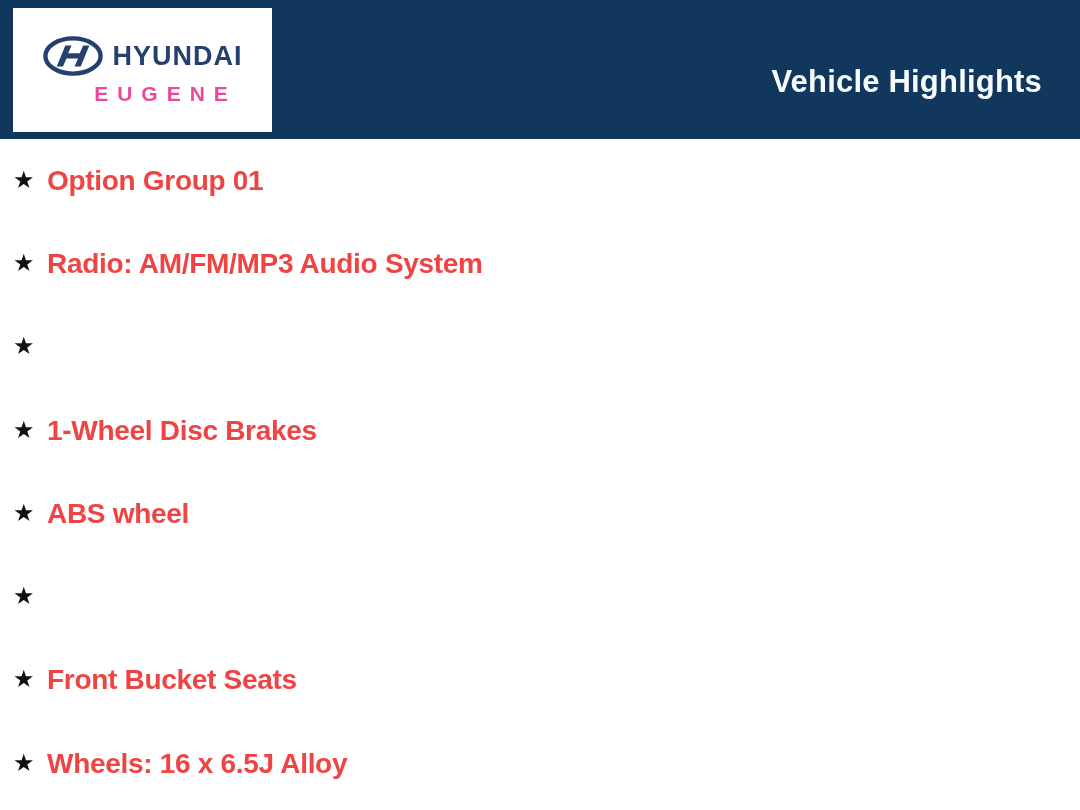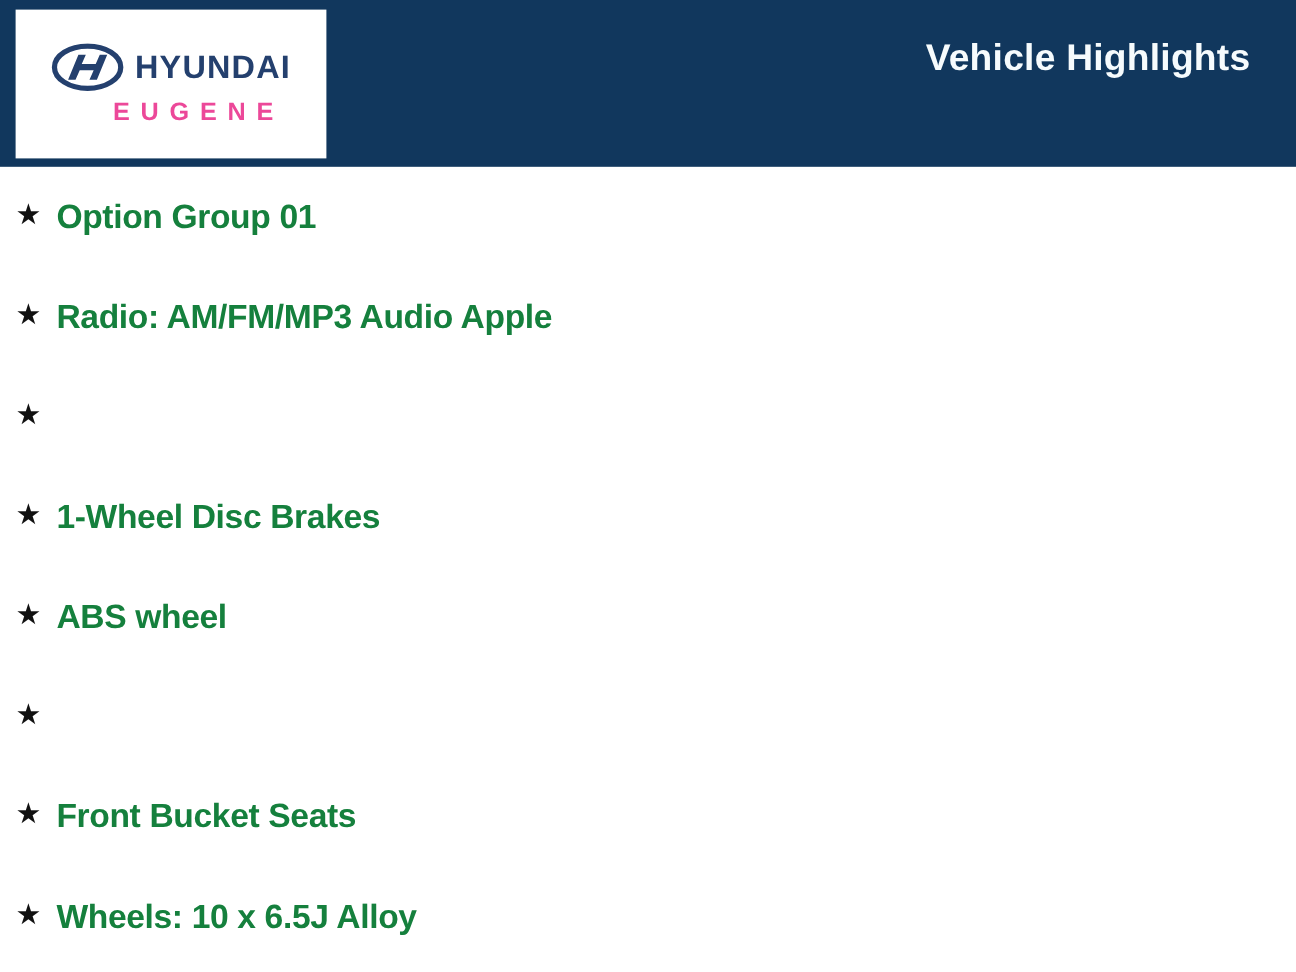--- a/index.html
+++ b/index.html
@@ -55,21 +55,21 @@
     color: #ec4899;
     font-size: 21px;
     font-weight: bold;
     letter-spacing: 9px;
     line-height: 1;
     margin-top: 7px;
     margin-left: 46px; 
   }
   .header-title {
     position: absolute;
-    top: 30px;
+    top: 64px;
     right: 38px;
     margin: 0;
     color: #f6fbfd;
     font-size: 31px;
     font-weight: bold;
     letter-spacing: 0.2px;
   }
   
   .features {
     position: relative;
@@ -84,21 +84,21 @@
   }
   .star-icon {
     width: 34px;
     flex: 0 0 auto;
     color: #111111;
     font-size: 24px;
     line-height: 1;
     transform: translateY(-1px);
   }
   .feature-label {
-    color: #15803d;
+    color: #ef4444;
     font-size: 28px;
     font-weight: bold;
     letter-spacing: -0.3px;
   }
 </style>
 </head>
 <body>
 
 <div class="page">
 
@@ -118,21 +118,21 @@
 
   <div class="features">
 
     <div class="feature-row">
       <span class="star-icon">★</span>
       <span class="feature-label">Option Group 01</span>
     </div>
 
     <div class="feature-row">
       <span class="star-icon">★</span>
-      <span class="feature-label">Radio: AM/FM/MP3 Audio Apple</span>
+      <span class="feature-label">Radio: AM/FM/MP3 Audio System</span>
     </div>
 
     <div class="feature-row">
       <span class="star-icon">★</span>
     </div>
 
     <div class="feature-row">
       <span class="star-icon">★</span>
       <span class="feature-label">1-Wheel Disc Brakes</span>
     </div>
@@ -146,17 +146,17 @@
       <span class="star-icon">★</span>
     </div>
 
     <div class="feature-row">
       <span class="star-icon">★</span>
       <span class="feature-label">Front Bucket Seats</span>
     </div>
 
     <div class="feature-row">
       <span class="star-icon">★</span>
-      <span class="feature-label">Wheels: 10 x 6.5J Alloy</span>
+      <span class="feature-label">Wheels: 16 x 6.5J Alloy</span>
     </div>
 
   </div>
 </div>
 
 </body></html>

